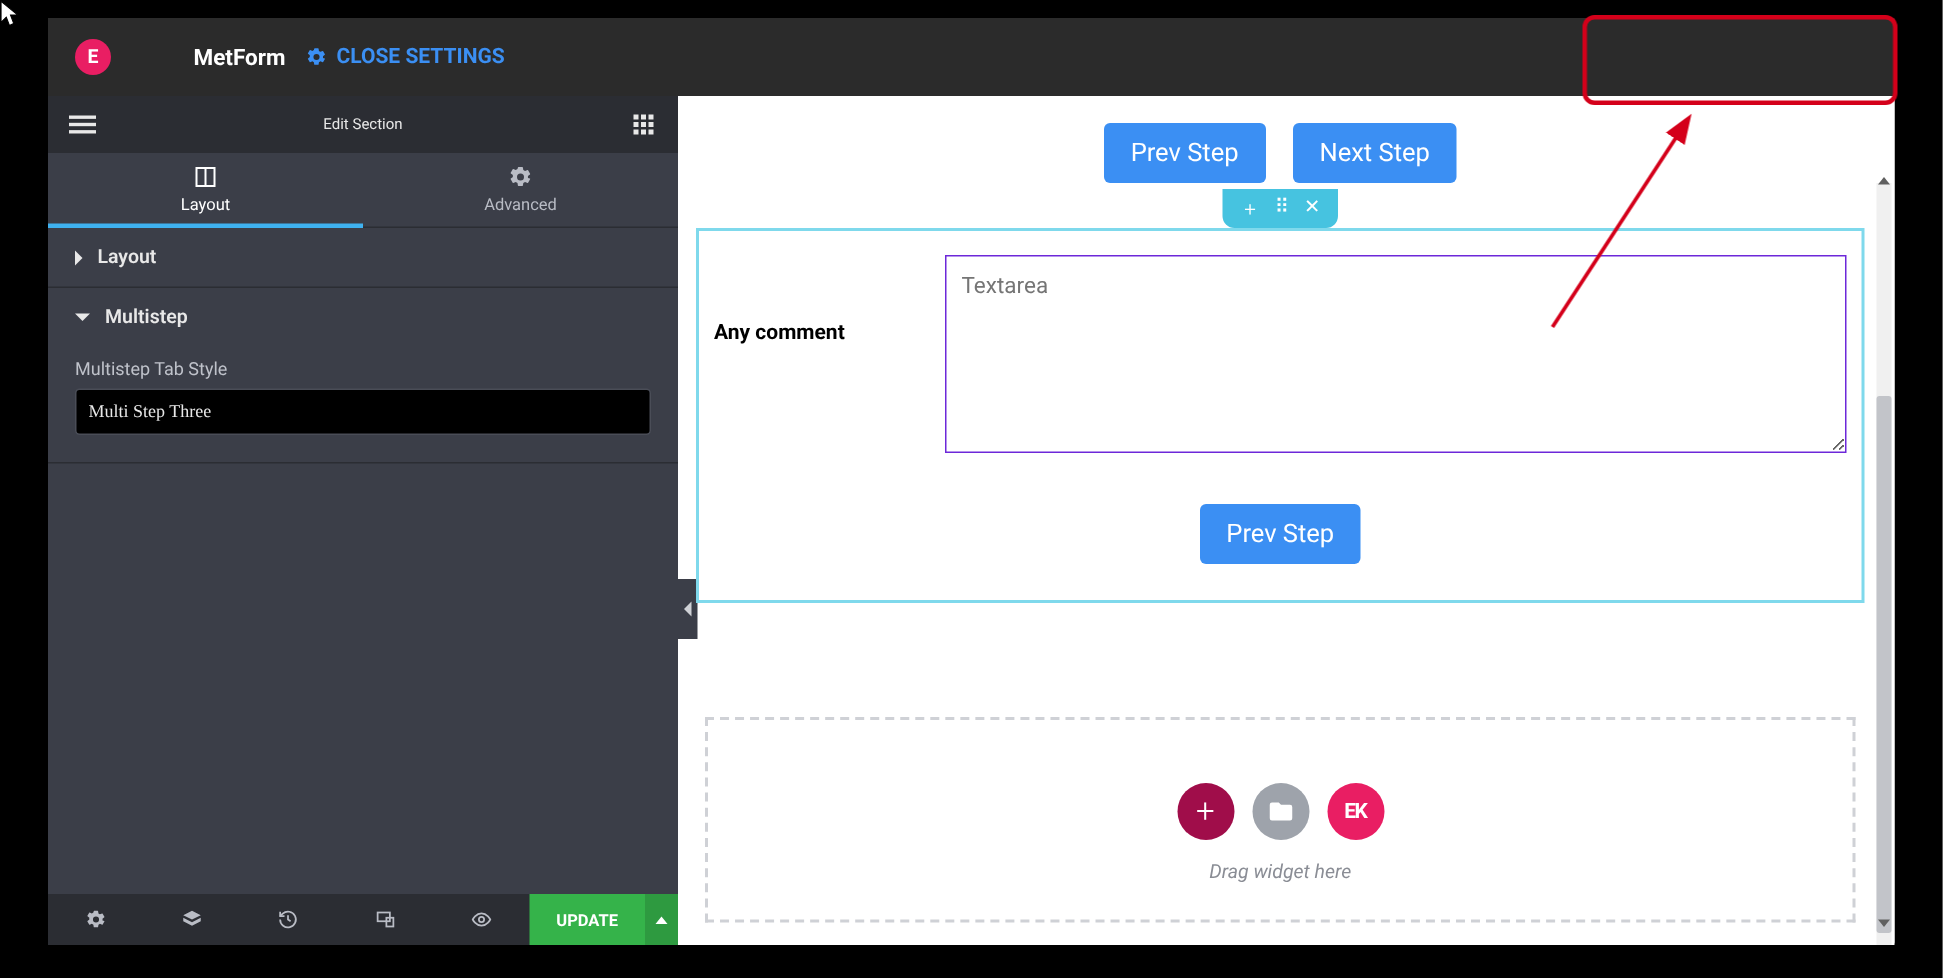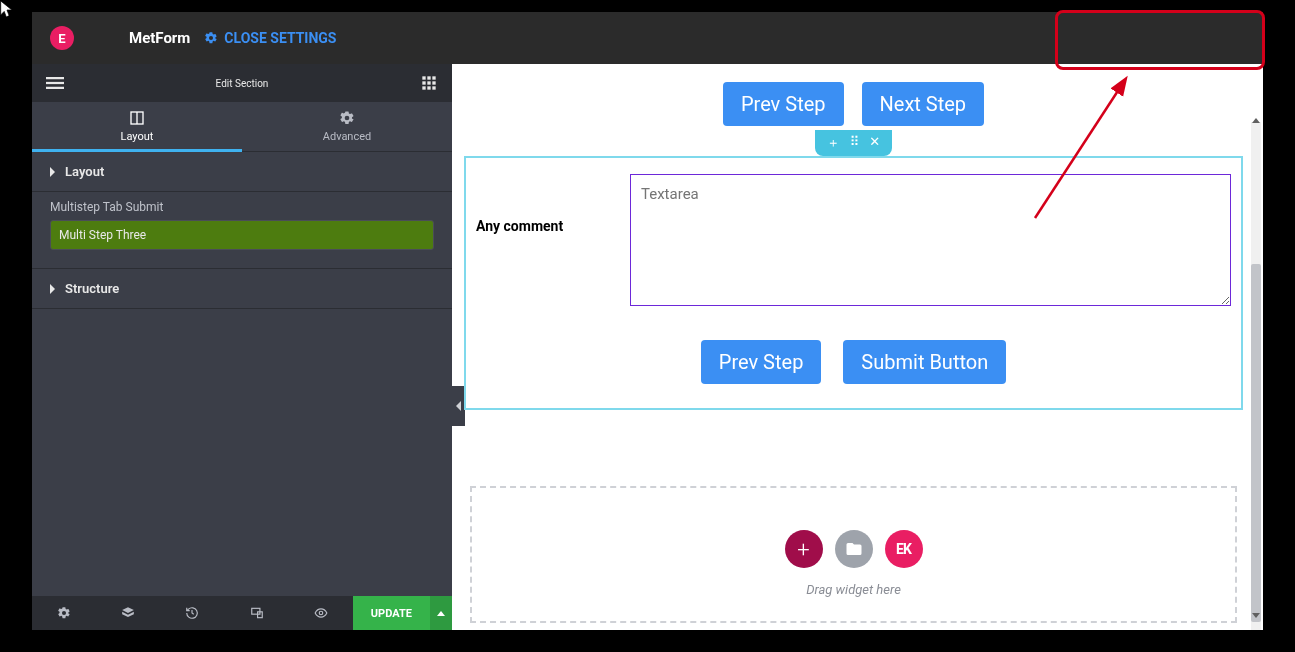--- a/index.html
+++ b/index.html
@@ -34,37 +34,37 @@
 
 .panel-scroll { flex: 1; overflow-y: auto; }
 .accordion { border-bottom: 1px solid #2b2d33; }
 .accordion-head { display: flex; align-items: center; gap: 10px; padding: 12px 18px; font-size: 13px; font-weight: 600; color: #e8e8e8; cursor: pointer; }
 .caret { width: 0; height: 0; border-left: 5px solid transparent; border-right: 5px solid transparent; }
 .caret.right { border-left: 5px solid #e8e8e8; border-top: 5px solid transparent; border-bottom: 5px solid transparent; border-right: none; }
 .caret.down { border-top: 5px solid #e8e8e8; }
 
 .accordion-body { padding: 8px 18px 18px; }
 .field-label { font-size: 12px; color: #bfc2ca; margin-bottom: 6px; }
-.text-input { width: 100%; background: #4d7c0f; border: 1px solid #4a4d57; color: #e8e8e8; font-size: 12px; padding: 7px 8px; border-radius: 3px; }
+.text-input { width: 100%; background: #000000; border: 1px solid #4a4d57; color: #e8e8e8; font-size: 12px; padding: 7px 8px; border-radius: 3px; font-family: Liberation Serif, serif; }
 .icon-preview { margin-top: 18px; }
 .icon-box { width: 100%; height: 180px; background-image: repeating-conic-gradient(#6b6d75 0% 25%, #5a5c65 0% 50%); background-size: 16px 16px; position: relative; display: flex; align-items: center; justify-content: center; border: 1px solid #4a4d57; }
 .check-circle { width: 64px; height: 64px; border: 3px solid #cfd1d6; border-radius: 50%; display: flex; align-items: center; justify-content: center; }
 .check-mark { width: 28px; height: 16px; border-left: 3px solid #cfd1d6; border-bottom: 3px solid #cfd1d6; transform: rotate(-45deg); margin-top: -6px; }
 
 .panel-bottom { height: 34px; background: #2b2d33; display: flex; align-items: stretch; }
 .bottom-ico { flex: 1; display: flex; align-items: center; justify-content: center; color: #b9bcc5; cursor: pointer; }
 .update-btn-small { background: #35b34a; color: #fff; font-size: 11px; font-weight: 700; padding: 0 18px; border: none; cursor: pointer; }
 .update-caret { width: 22px; background: #2e9a40; display: flex; align-items: center; justify-content: center; cursor: pointer; }
 
 
 .canvas { flex: 1; background: #fff; position: relative; overflow: hidden; }
 .canvas-inner { position: absolute; inset: 0; overflow-y: auto; padding: 18px 20px 20px 12px; }
 
 .step-nav { display: flex; justify-content: center; gap: 18px; }
-.canvas-btn { background: #3b8ff3; color: #fff; border: none; padding: 10px 18px; font-size: 20px; border-radius: 4px; cursor: pointer; }
+.canvas-btn { background: #3b8ff3; color: #fff; border: none; padding: 10px 18px; font-size: 17px; border-radius: 4px; cursor: pointer; }
 
 .section-toolbar { display: flex; justify-content: center; margin-top: 4px; }
 .toolbar-pill { background: #46c3e0; display: flex; gap: 10px; padding: 4px 12px; border-radius: 0 0 8px 8px; color: #fff; font-size: 13px; }
 .toolbar-pill span { cursor: pointer; }
 
 .form-section { border: 2px solid #7fd9ec; margin-top: 0; padding: 16px 10px; }
 .form-row { display: flex; align-items: flex-start; }
 .form-row-label { width: 154px; font-size: 14px; font-weight: 700; padding-top: 44px; }
 .textarea { flex: 1; min-height: 132px; border: 1px solid #6d28d9; padding: 10px; font-size: 15px; color: #888; resize: both; font-family: inherit; }
 
@@ -157,32 +157,30 @@
 
       <div class="panel-scroll">
         <div class="accordion">
           <div class="accordion-head">
             <span class="caret right"></span>
             <span>Layout</span>
           </div>
         </div>
 
         <div class="accordion">
+          <div class="accordion-head">
+            <span class="caret down"></span>
+            <span>Multistep</span>
+          </div>
           <div class="accordion-body">
-            <div class="field-label">Multistep Tab Submit</div>
+            <div class="field-label">Multistep Tab Style</div>
             <input class="text-input" value="Multi Step Three" style="">
           </div>
         </div>
 
-        <div class="accordion">
-          <div class="accordion-head">
-            <span class="caret right"></span>
-            <span>Structure</span>
-          </div>
-        </div>
       </div>
 
       <div class="panel-bottom">
         <div class="bottom-ico">
           <svg class="small-ico" viewBox="0 0 24 24" fill="#b9bcc5">
               <path d="M19.4 13a7.5 7.5 0 0 0 .1-1 7.5 7.5 0 0 0-.1-1l2.1-1.6a.5.5 0 0 0 .1-.6l-2-3.5a.5.5 0 0 0-.6-.2l-2.5 1a7.6 7.6 0 0 0-1.7-1l-.4-2.6a.5.5 0 0 0-.5-.4h-4a.5.5 0 0 0-.5.4L9 4.1a7.6 7.6 0 0 0-1.7 1l-2.5-1a.5.5 0 0 0-.6.2l-2 3.5a.5.5 0 0 0 .1.6L4.4 10a7.5 7.5 0 0 0-.1 1 7.5 7.5 0 0 0 .1 1l-2.1 1.6a.5.5 0 0 0-.1.6l2 3.5a.5.5 0 0 0 .6.2l2.5-1a7.6 7.6 0 0 0 1.7 1l.4 2.6a.5.5 0 0 0 .5.4h4a.5.5 0 0 0 .5-.4l.4-2.6a7.6 7.6 0 0 0 1.7-1l2.5 1a.5.5 0 0 0 .6-.2l2-3.5a.5.5 0 0 0-.1-.6ZM12 15.5A3.5 3.5 0 1 1 15.5 12 3.5 3.5 0 0 1 12 15.5"></path>
             </svg>
         </div>
         <div class="bottom-ico">
           <svg class="small-ico" viewBox="0 0 24 24" fill="#b9bcc5">
@@ -237,21 +235,20 @@
           </div>
         </div>
 
         <div class="form-section">
           <div class="form-row">
             <div class="form-row-label">Any comment</div>
             <textarea class="textarea" placeholder="Textarea" style=""></textarea>
           </div>
           <div class="step-nav2">
             <button class="canvas-btn">Prev Step</button>
-            <button class="canvas-btn">Submit Button</button>
           </div>
         </div>
 
         <div class="drop-zone">
           <div class="drop-icons">
             <div class="circ-btn circ-red">+</div>
             <div class="circ-btn circ-gray">
               <svg width="18" height="18" viewBox="0 0 24 24" fill="#fff">
                   <path d="M10 4H4a2 2 0 0 0-2 2v12a2 2 0 0 0 2 2h16a2 2 0 0 0 2-2V8a2 2 0 0 0-2-2h-8Z"></path>
                 </svg>

